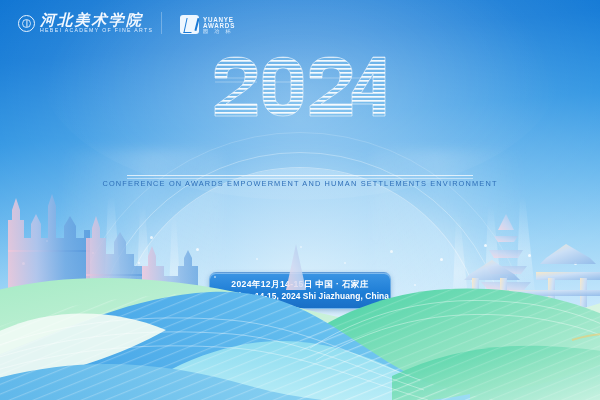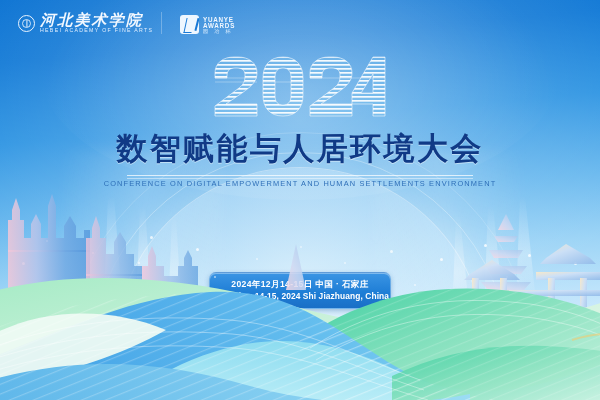--- a/index.html
+++ b/index.html
@@ -179,26 +179,25 @@
         <path d="M98 17 C98 7 106 1 117 1 L121 1 C132 1 140 7 140 17 C140 25 135 30 125 37 L109 48 L140 48 L140 60 L98 60 L98 50 L122 32 C127 28 128 25 128 19 C128 14 125 12 119 12 C113 12 110 14 110 20 L110 22 L98 22 Z"></path>
 
         <path d="M163 1 L173 1 L173 37 L173 37 L173 48 L173 60 L161 60 L161 48 L140 48 L140 37 L161 1 Z M161 18 L149 37 L161 37 Z"></path>
       </g>
       <g fill="none" stroke="#ffffff" stroke-opacity=".45" stroke-width=".7">
         <path d="M3 22 L45 22 M3 26 L45 26 M51 26 L91 26 M98 22 L140 22 M140 22 L173 22"></path>
       </g>
     </svg>
   </div>
 
-  <div class="title-cn">数智赋能与人居环境大会</div>
   <div class="rule-wrap">
     <span class="rule"></span>
     <span class="rule b"></span>
   </div>
-  <div class="title-en">CONFERENCE ON DIGITAL EMPOWERMENT AND HUMAN SETTLEMENTS ENVIRONMENT</div>
+  <div class="title-en">CONFERENCE ON AWARDS EMPOWERMENT AND HUMAN SETTLEMENTS ENVIRONMENT</div>
 
   <div class="date-pill">
     <div class="date-cn">2024年12月14-15日  中国 · 石家庄</div>
     <div class="date-en">December 14-15, 2024 Shi Jiazhuang, China</div>
   </div>
 
   <div class="dots">
     <i style="left:22px;top:262px;width:3px;height:3px;opacity:.85"></i>
     <i style="left:46px;top:240px;width:2px;height:2px;opacity:.7"></i>
     <i style="left:68px;top:286px;width:3px;height:3px;opacity:.8"></i>

